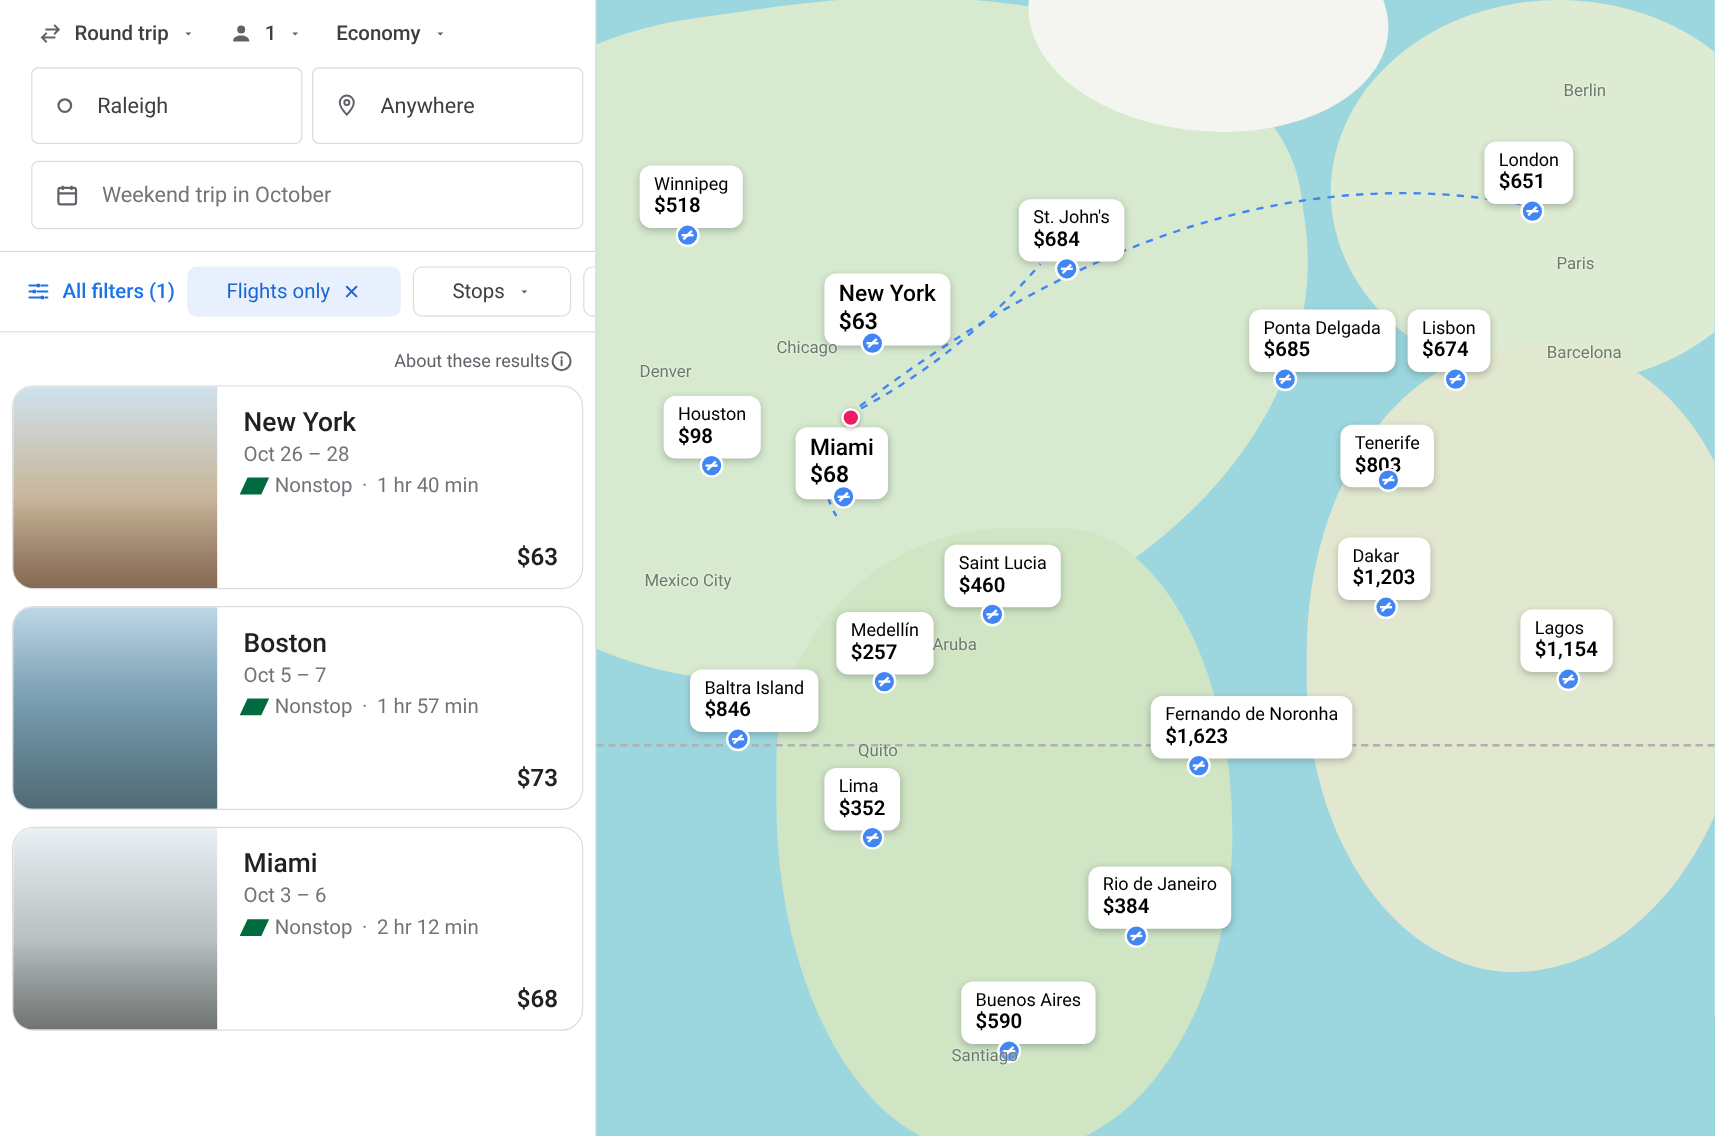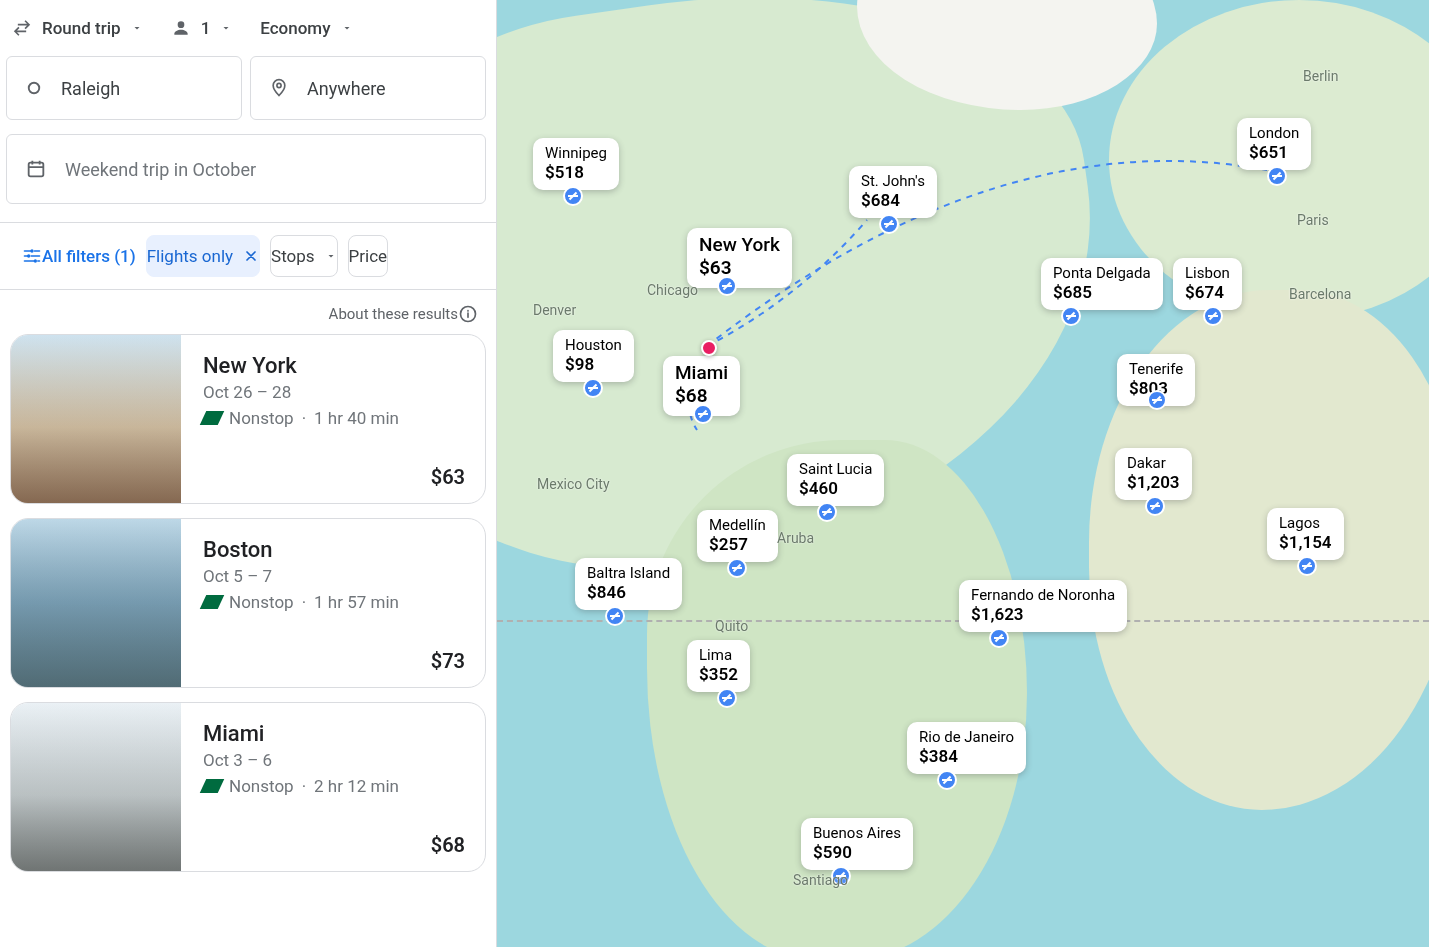--- a/index.html
+++ b/index.html
@@ -1,37 +1,37 @@
 <!DOCTYPE html>
 <html><head>
 <meta charset="utf-8">
 <style>
   * { box-sizing: border-box; margin: 0; padding: 0; font-family: "Google Sans", Roboto, Arial, sans-serif; }
   body { display: flex; width: 1429px; height: 947px; overflow: hidden; background: #fff; color: #202124; }
 
   
   .left-panel { width: 497px; flex: 0 0 497px; display: flex; flex-direction: column; border-right: 1px solid #dadce0; }
 
-  .search-header { padding: 18px 10px 0 6px; }
+  .search-header { padding: 18px 10px 0 26px; }
 
   .top-selectors { display: flex; align-items: center; gap: 28px; margin-bottom: 18px; padding-left: 6px; }
   .selector { display: flex; align-items: center; gap: 10px; color: #3c4043; font-size: 17px; font-weight: 500; cursor: pointer; }
   .selector .dd-arrow { fill: #5f6368; }
 
   .loc-row { display: flex; gap: 8px; margin-bottom: 14px; }
   .loc-box { flex: 1; border: 1px solid #dadce0; border-radius: 6px; height: 64px; display: flex; align-items: center; padding: 0 18px; gap: 18px; cursor: pointer; font-size: 18px; color: #3c4043; }
   .loc-box svg { fill: #5f6368; }
 
-  .date-box { border: 1px solid #dadce0; border-radius: 6px; height: 70px; display: flex; align-items: center; padding: 0 18px; gap: 18px; cursor: pointer; font-size: 18px; color: #70757a; margin-bottom: 18px; }
+  .date-box { border: 1px solid #dadce0; border-radius: 6px; height: 57px; display: flex; align-items: center; padding: 0 18px; gap: 18px; cursor: pointer; font-size: 18px; color: #70757a; margin-bottom: 18px; }
   .date-box svg { fill: #5f6368; }
 
   .filters-bar { display: flex; align-items: center; gap: 10px; padding: 12px 10px 12px 22px; border-top: 1px solid #dadce0; border-bottom: 1px solid #dadce0; overflow: hidden; white-space: nowrap; }
-  .all-filters { display: flex; align-items: flex-start; color: #1a73e8; font-size: 17px; font-weight: 500; cursor: pointer; }
+  .all-filters { display: flex; align-items: flex-start; gap: 10px; color: #1a73e8; font-size: 17px; font-weight: 500; cursor: pointer; }
   .all-filters svg { fill: #1a73e8; }
-  .chip { border: 1px solid #dadce0; border-radius: 8px; padding: 10px 0; font-size: 17px; color: #3c4043; display: flex; align-items: center; gap: 10px; cursor: pointer; }
+  .chip { border: 1px solid #dadce0; border-radius: 8px; padding: 10px 32px; font-size: 17px; color: #3c4043; display: flex; align-items: center; gap: 10px; cursor: pointer; }
   .chip.active { background: #e8f0fe; color: #1967d2; border-color: #e8f0fe; }
   .chip.active .close-x { stroke: #1967d2; }
   .chip .dd-arrow { fill: #5f6368; }
 
   .about-row { display: flex; justify-content: flex-end; align-items: center; gap: 0; padding: 14px 18px 10px; color: #5f6368; font-size: 15px; }
   .about-row svg { fill: #5f6368; }
 
   .results { padding: 0 10px; overflow-y: auto; flex: 1; }
   .card { border: 1px solid #dadce0; border-radius: 18px; margin-bottom: 14px; display: flex; overflow: hidden; cursor: pointer; height: 170px; }
   .card-img { width: 170px; flex: 0 0 170px; background: linear-gradient(135deg,#b8d4e3,#7fa8c4); position: relative; overflow: hidden; }

